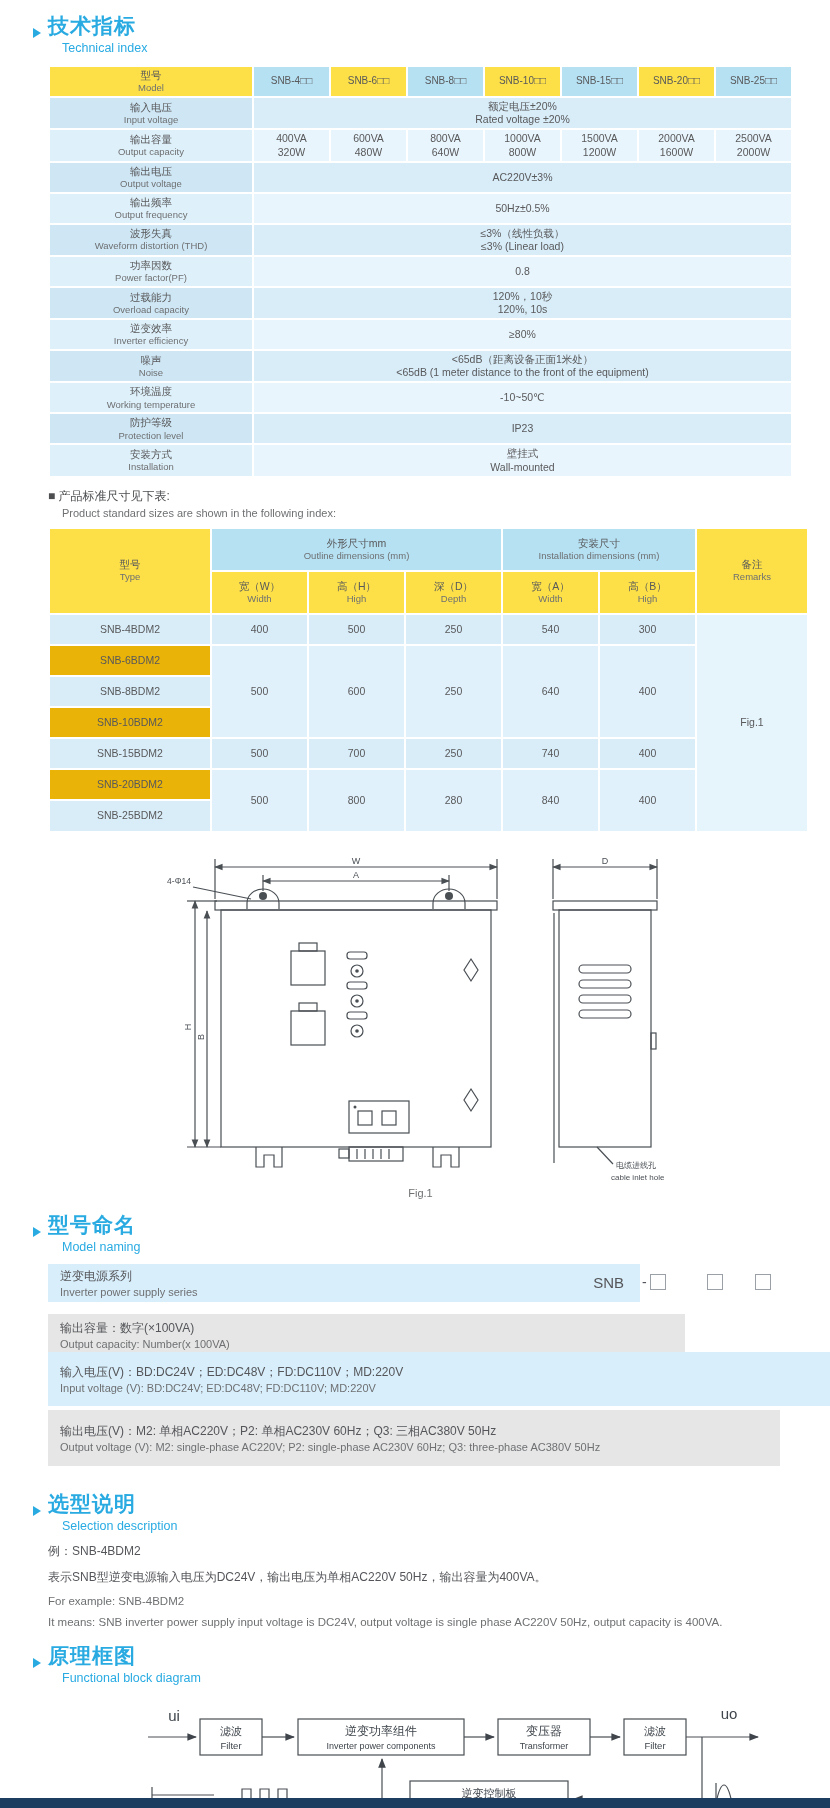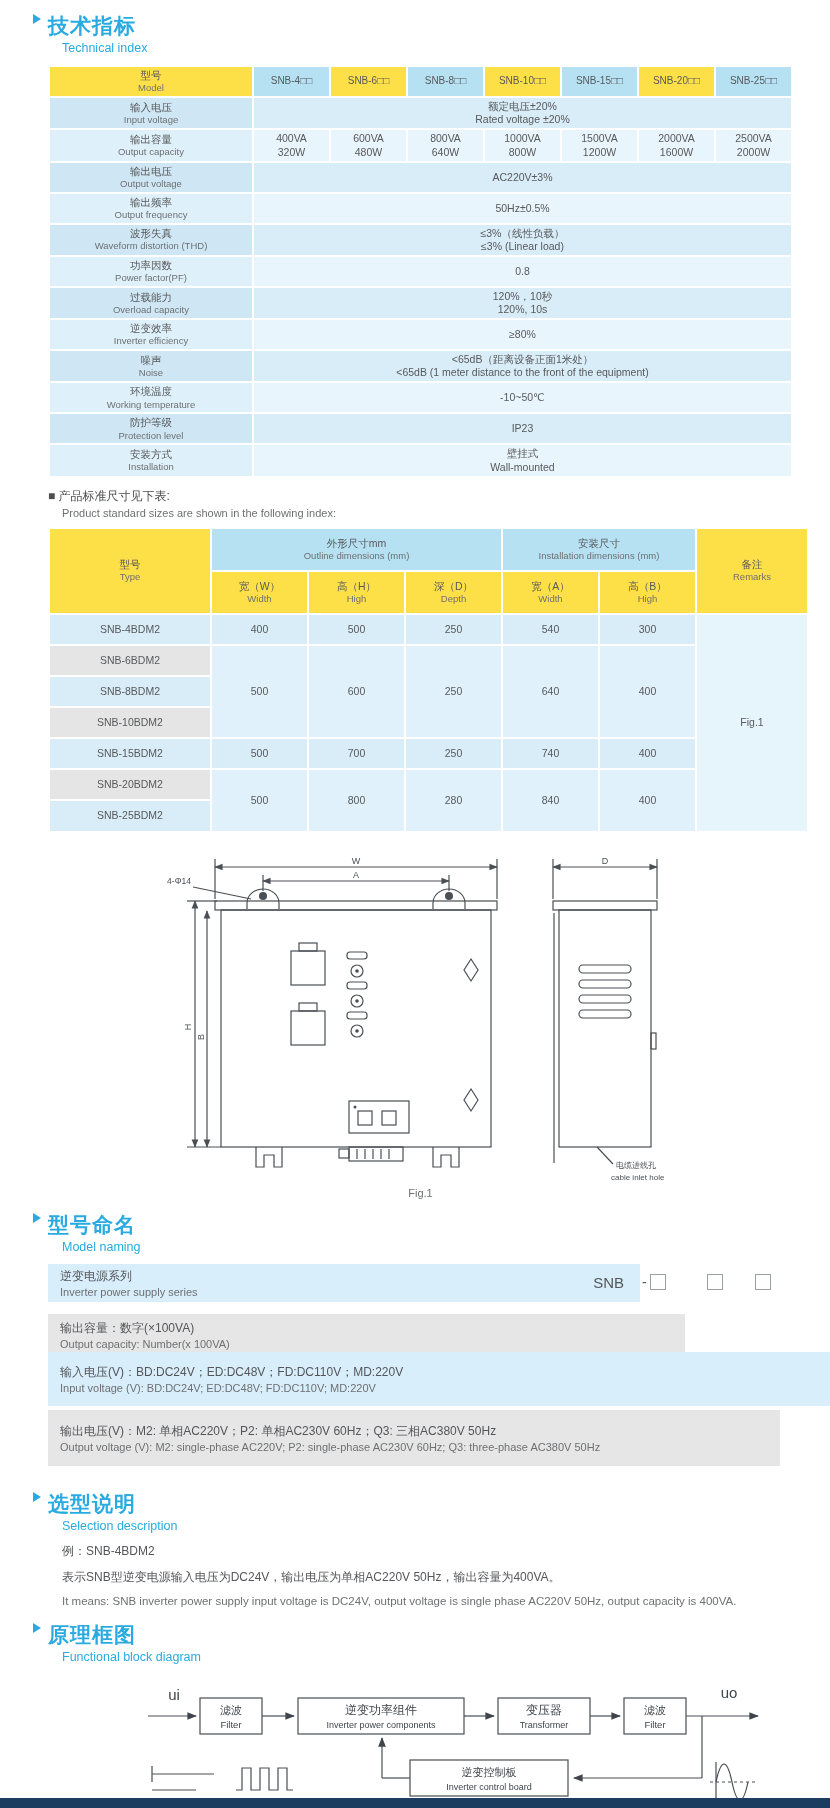--- a/index.html
+++ b/index.html
@@ -2,41 +2,41 @@
 <html><head>
 <meta charset="utf-8">
 <style>
   *{box-sizing:border-box;margin:0;padding:0}
   html,body{width:830px}
   body{height:1808px;position:relative;background:#ffffff;overflow:hidden;
        font-family:"Liberation Sans","DejaVu Sans",sans-serif;color:#58595b}
   .content{padding:14px 37px 0 48px}
 
   
-  .sechead{display:flex;align-items:flex-start;gap:7px;margin-left:-15px;margin-top:0}
+  .sechead{display:flex;align-items:flex-end;gap:7px;margin-left:-15px;margin-top:0}
   .tri{width:0;height:0;border-left:8px solid #29abe2;border-top:5px solid transparent;border-bottom:5px solid transparent}
   .sechead h2{font-size:21px;color:#29abe2;font-weight:700;letter-spacing:1px;line-height:1.15}
   .subtitle{color:#29abe2;font-size:12.5px;margin:3px 0 10px 14px}
 
   
   table{border-collapse:separate;border-spacing:2px;width:745px;table-layout:fixed}
   td{text-align:center;vertical-align:middle;padding:2px 3px;font-size:10px;line-height:1.25}
   td .zh{font-size:10.5px}
   td .en{font-size:9.5px;color:#6e7072}
   .hc{background:#fde047}
   .hc.m0{background:#b6e1f3}
   tr.dk td.val{background:#d9edf9}
   tr.dk td.lab{background:#cfe7f5}
   tr.lt td.val{background:#e9f5fd}
   tr.lt td.lab{background:#def0fa}
   #size-body td{padding:8px 10px;font-size:10.5px}
   #size-body td.mg{background:#e1f1fb}
   #size-body td.rk{background:#e6f4fc}
   tr.dk td.sv{background:#d9edf9}
-  tr.lt td.sv{background:#e5e5e5}
+  tr.lt td.sv{background:#eab308}
 
   .intro{margin:10px 0 8px 0}
   .intro .zh{font-size:12px;color:#4d4e50}
   .intro .zh::before{content:"■ ";color:#4d4e50}
   .intro .en{font-size:11px;color:#6e7072;margin-left:14px;margin-top:2px}
 
   
   .figwrap{width:540px;margin:18px auto 0 auto}
   .figwrap svg{display:block}
   .figcap{text-align:center;font-size:11px;color:#6e7072;margin-top:2px}
@@ -50,21 +50,21 @@
   .tone-blue{background:#d8eefb}
   .tone-gray{background:#e6e6e6}
   .nrow .zh{font-size:12px;color:#55565a}
   .nrow .en{font-size:11px;color:#6e7072;margin-top:1px}
   .ncode{font-size:15px;color:#55565a;padding-right:4px}
   .nboxes{position:absolute;top:10px;display:flex;align-items:center;gap:3px}
   .nbox{display:inline-block;width:16px;height:16px;border:1px solid #9aa0a5;background:#fefefe}
   .ndash{font-size:14px;color:#55565a}
 
   
-  .sel-line{margin-bottom:9px;font-size:12px;color:#55565a;margin-left:14px}
+  .sel-line{margin-bottom:9px;font-size:12px;color:#55565a;margin-left:0}
   .sel-line.en{font-size:11.5px;color:#6e7072}
 
   
   .blockwrap{margin:12px 0 0 96px}
   .btext{fill:#3f454b}
 
   .footer-bar{position:absolute;left:0;bottom:0;width:830px;height:10px;background:#1d3d60}
 </style>
 </head>
 <body>
@@ -490,20 +490,21 @@
 
   <div class="sechead" style="margin-top:22px">
     <span class="tri"></span>
     <h2>选型说明</h2>
   </div>
   <div class="subtitle">Selection description</div>
 
   <div>
     <div class="sel-line">例：SNB-4BDM2</div>
     <div class="sel-line">表示SNB型逆变电源输入电压为DC24V，输出电压为单相AC220V 50Hz，输出容量为400VA。</div>
+    <div class="sel-line en">For example: SNB-4BDM2</div>
     <div class="sel-line en">It means: SNB inverter power supply input voltage is DC24V, output voltage is single phase AC220V 50Hz, output capacity is 400VA.</div>
   </div>
 
   <div class="sechead" style="margin-top:16px">
     <span class="tri"></span>
     <h2>原理框图</h2>
   </div>
   <div class="subtitle">Functional block diagram</div>
 
   <div class="blockwrap">

